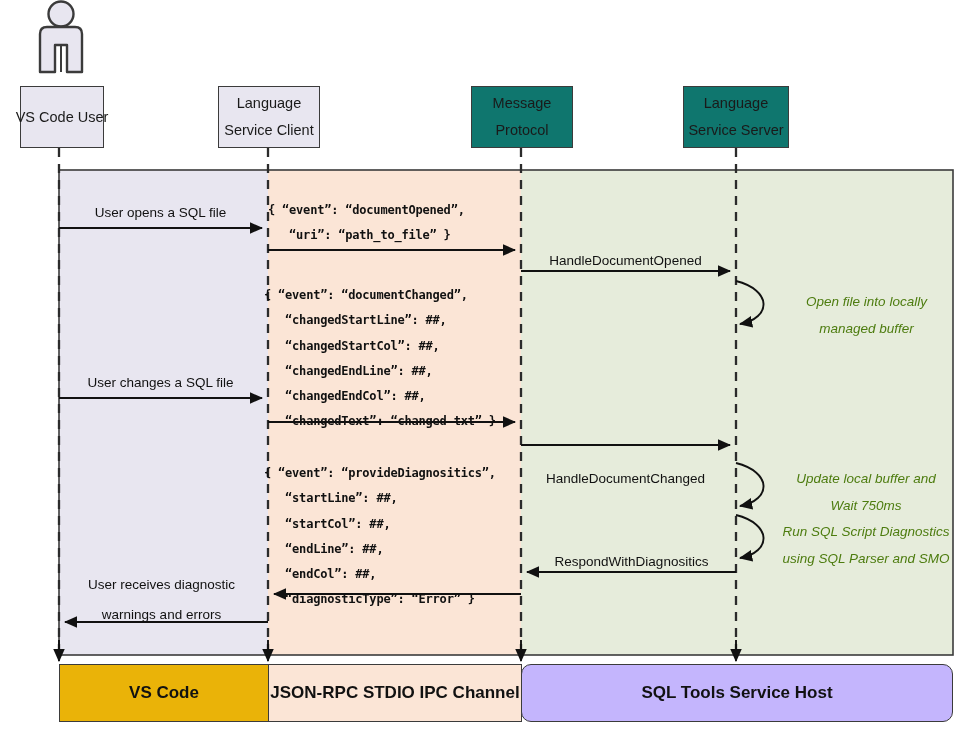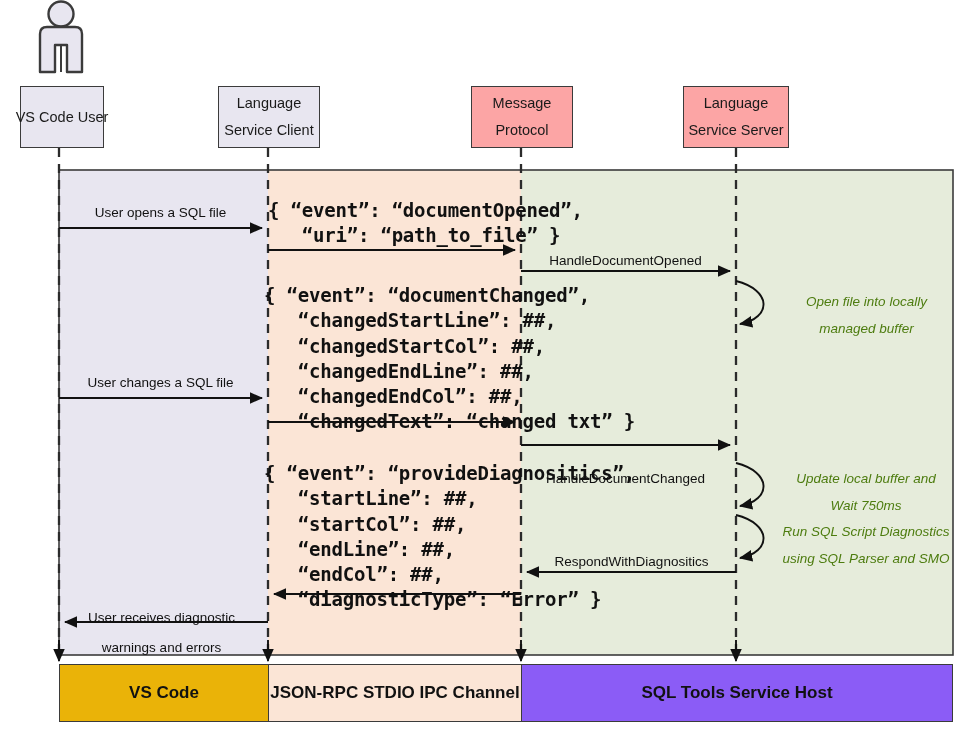--- a/index.html
+++ b/index.html
@@ -37,54 +37,54 @@
     align-items: center;
     justify-content: center;
     font-size: 14.5px;
     line-height: 1.85;
     color: #1a1a1a;
     text-align: center;
     white-space: nowrap;
   }
   .lifeline-box .ln { display: block; }
   .box-lavender { background: #e8e6f0; }
-  .box-green    { background: #fca5a5; text-align: center; }
+  .box-green    { background: #0f766e; text-align: center; }
 
   
   .footer-bar {
     position: absolute;
     box-sizing: border-box;
     border: 1.4px solid #3b3b3b;
     display: flex;
     align-items: center;
     justify-content: center;
     font-size: 17px;
     font-weight: bold;
     color: #111111;
     white-space: nowrap;
   }
   .fb-lavender { background: #eab308; }
   .fb-peach    { background: #fbe5d6; }
-  .fb-green    { background: #8b5cf6; }
+  .fb-green    { background: #c4b5fd; border-radius: 10px; }
 
   
   .msg-label {
     position: absolute;
     font-size: 13.5px;
     color: #111111;
     white-space: nowrap;
     text-align: center;
     line-height: 1.9;
   }
   .msg-label.two-line { line-height: 2.25; }
 
   .json-block {
     position: absolute;
     font-family: "DejaVu Sans Mono", "Liberation Mono", monospace;
-    font-size: 19px;
+    font-size: 12px;
     font-weight: bold;
     color: #111111;
     white-space: pre;
     line-height: 25.3px;
     letter-spacing: -0.2px;
   }
 
   .note-label {
     position: absolute;
     font-size: 13.5px;
@@ -187,21 +187,21 @@
 
   <div class="lifeline-box box-green" style="left:683px; top:86px; width:106px; height:62px;">
     <span class="ln">Language</span>
     <span class="ln">Service Server</span>
   </div>
 
   <div class="msg-label" style="left:59px; top:200px; width:203px;">User opens a SQL file</div>
 
   <div class="msg-label" style="left:59px; top:370px; width:203px;">User changes a SQL file</div>
 
-  <div class="msg-label two-line" style="left:55px; top:603px; width:213px;">
+  <div class="msg-label two-line" style="left:55px; top:570px; width:213px;">
     <span class="ln" style="display:block;">User receives diagnostic</span>
     <span class="ln" style="display:block;">warnings and errors</span>
   </div>
 
   <div class="msg-label" style="left:521px; top:248px; width:209px;">HandleDocumentOpened</div>
 
   <div class="msg-label" style="left:521px; top:422px; width:209px;margin-top:44px;">HandleDocumentChanged</div>
 
   <div class="msg-label" style="left:527px; top:549px; width:209px;">RespondWithDiagnositics</div>
 

